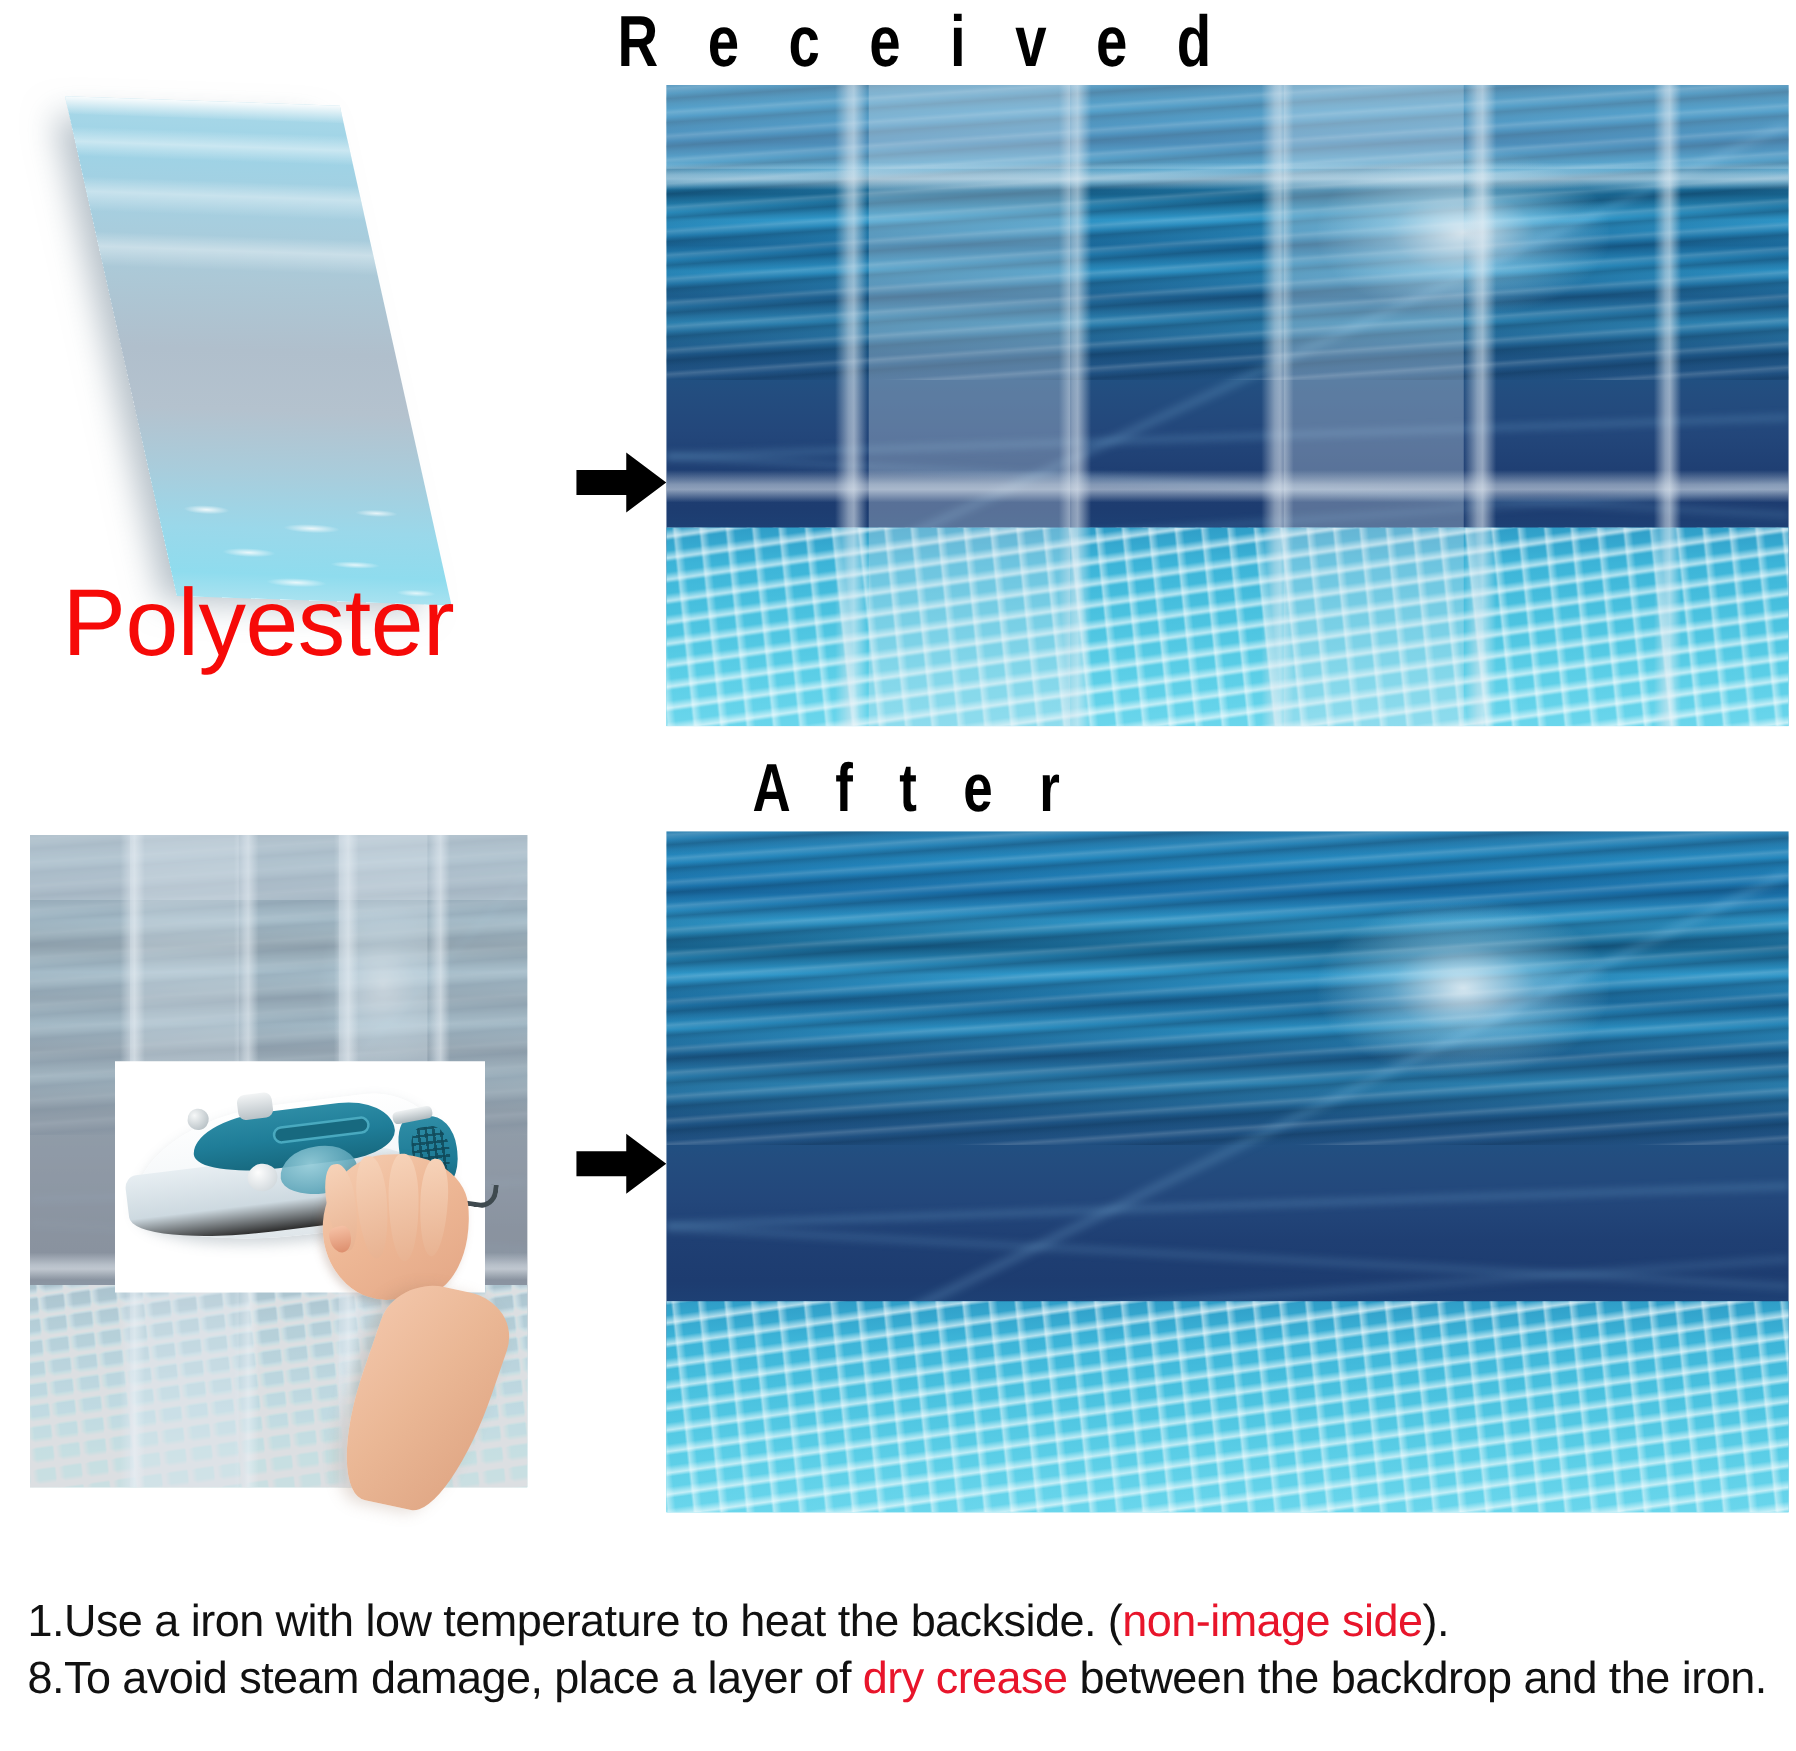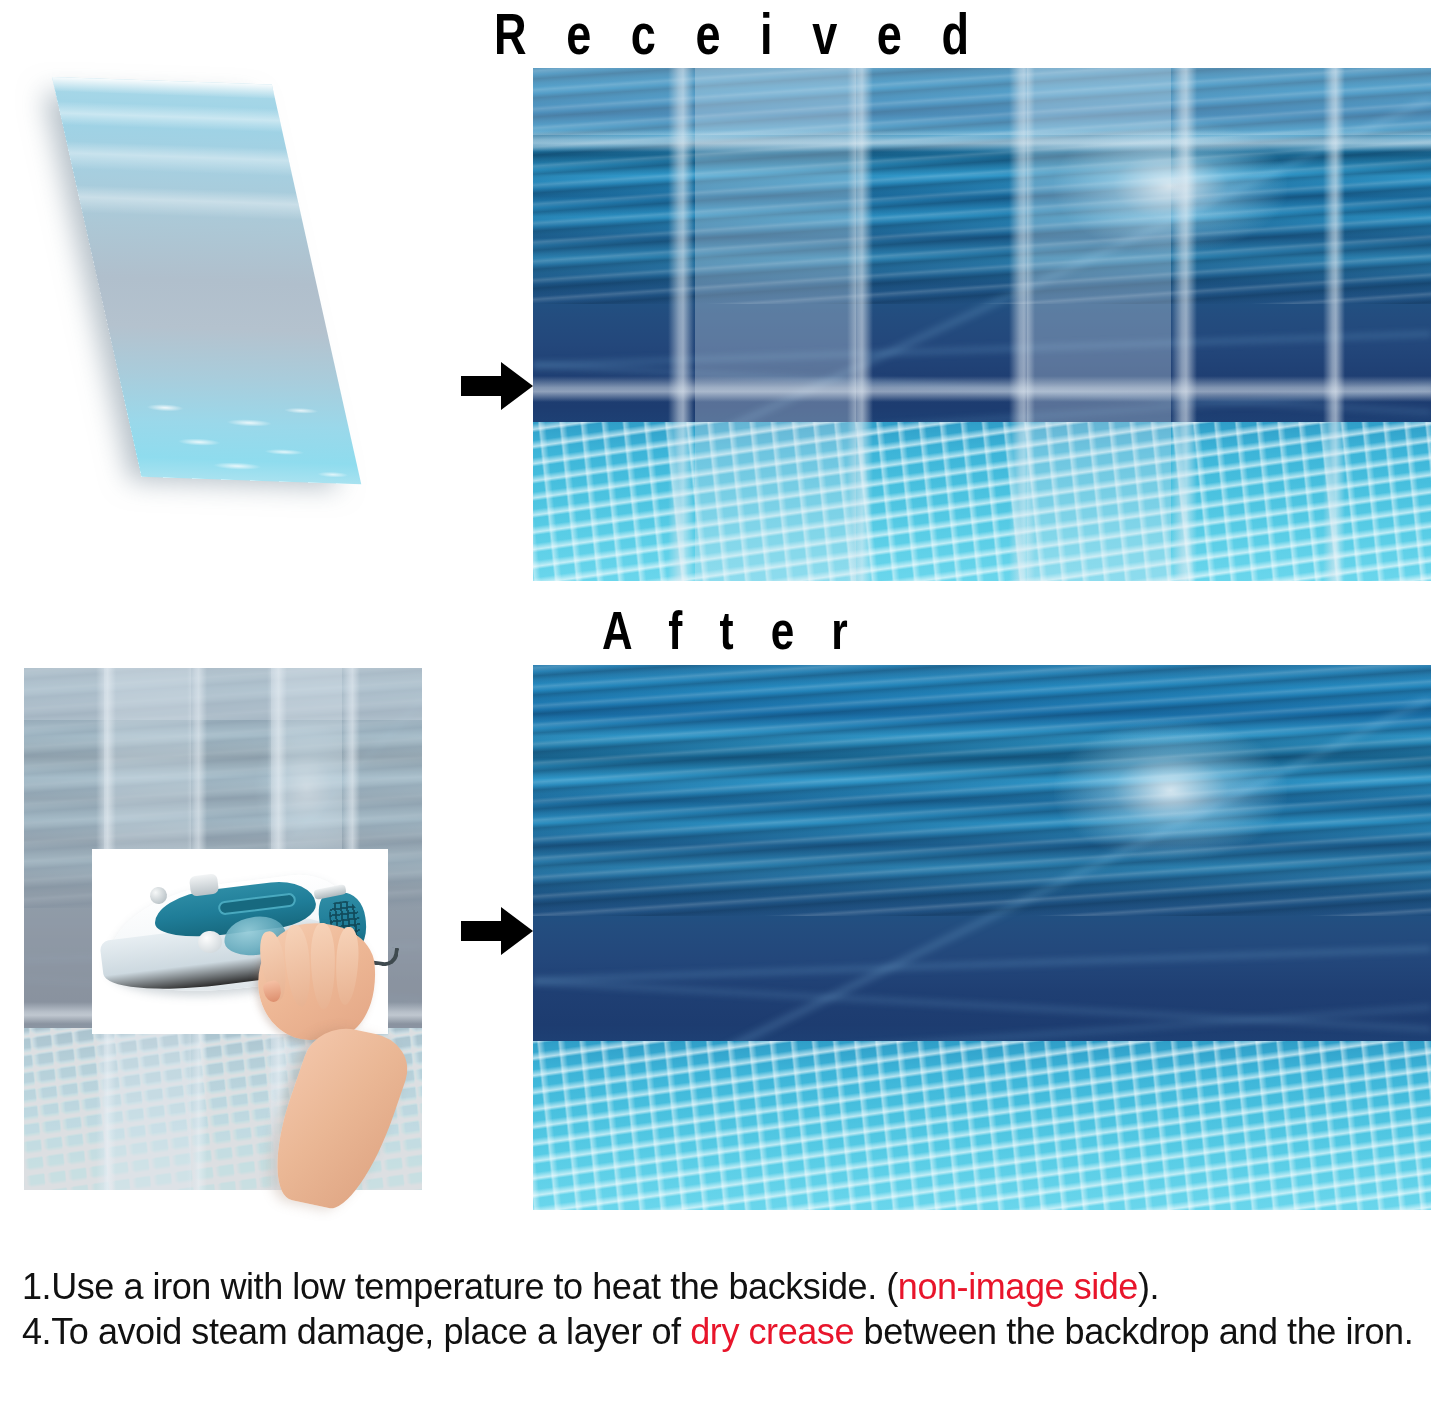--- a/index.html
+++ b/index.html
@@ -429,38 +429,39 @@
     white-space: nowrap;
   }
   .instruction-line {
     font-size: 36px;
     font-weight: 400;
     color: #111111;
     line-height: 1.20;
     white-space: nowrap;
     letter-spacing: -0.012em;
   }
-  #instruction-1 { margin-top: 0; }
+  #instruction-1 { margin-top: 10px; }
   #instruction-2 { margin-top: 2px; }
   .hl { color: #e8152b; }
 </style>
 </head>
 <body>
 
 <div id="stage">
 
   <div class="section-label" id="label-received">R e c e i v e d</div>
 
   <div id="swatch-wrap">
     <div id="swatch">
       <div id="swatch-edge"></div>
       <div id="swatch-caustics"></div>
     </div>
   </div>
 
+  <div id="polyester-label">Polyester</div>
 
   <svg class="arrow" id="arrow-top" viewBox="0 0 72 52">
     <path d="M0,16 L40,16 L40,2 L72,26 L40,50 L40,36 L0,36 Z" fill="#000000"></path>
   </svg>
 
   <div class="photo" id="photo-received">
     <div class="ocean"></div>
     <div class="ocean-ripples"></div>
     <div class="ocean-glint"></div>
     <div class="ocean-rays"></div>
@@ -539,17 +540,17 @@
     <div class="ocean-floor"></div>
   </div>
 
   <div id="instructions">
 
     <div class="instruction-line" id="instruction-1">
       <span>1.Use a iron with low temperature to heat the backside. (</span><span class="hl">non-image side</span><span>).</span>
     </div>
 
     <div class="instruction-line" id="instruction-2">
-      <span>4.To avoid steam damage, place a layer of </span><span class="hl">dry crease</span><span> between the backdrop and the iron.</span>
+      <span>8.To avoid steam damage, place a layer of </span><span class="hl">dry crease</span><span> between the backdrop and the iron.</span>
     </div>
   </div>
 
 </div>
 
 </body></html>

